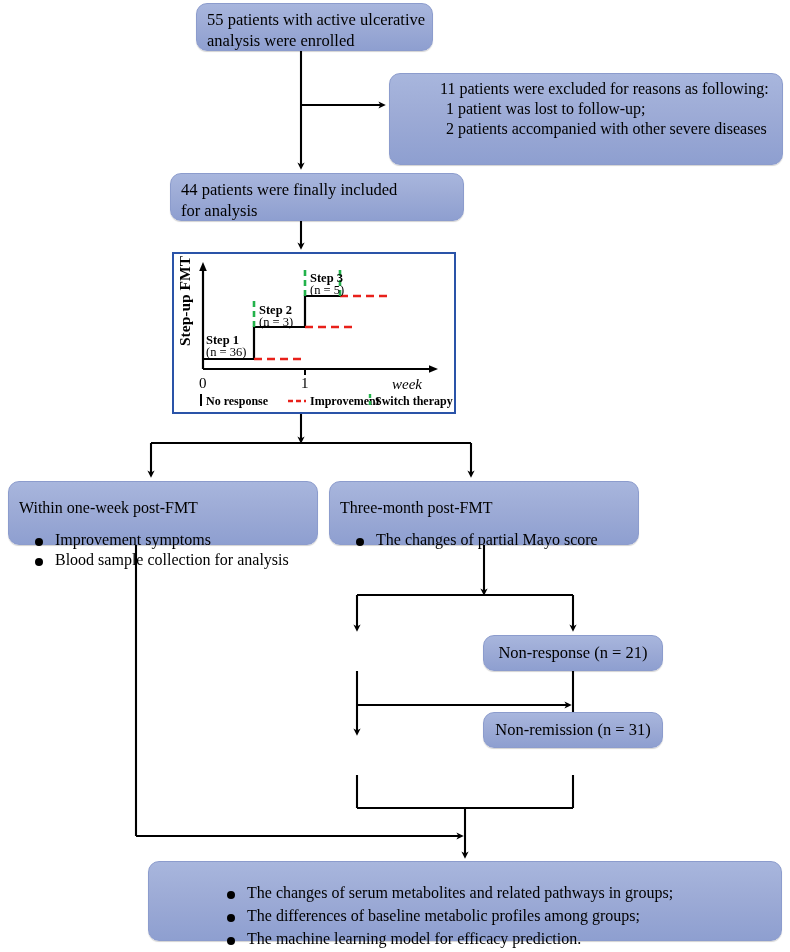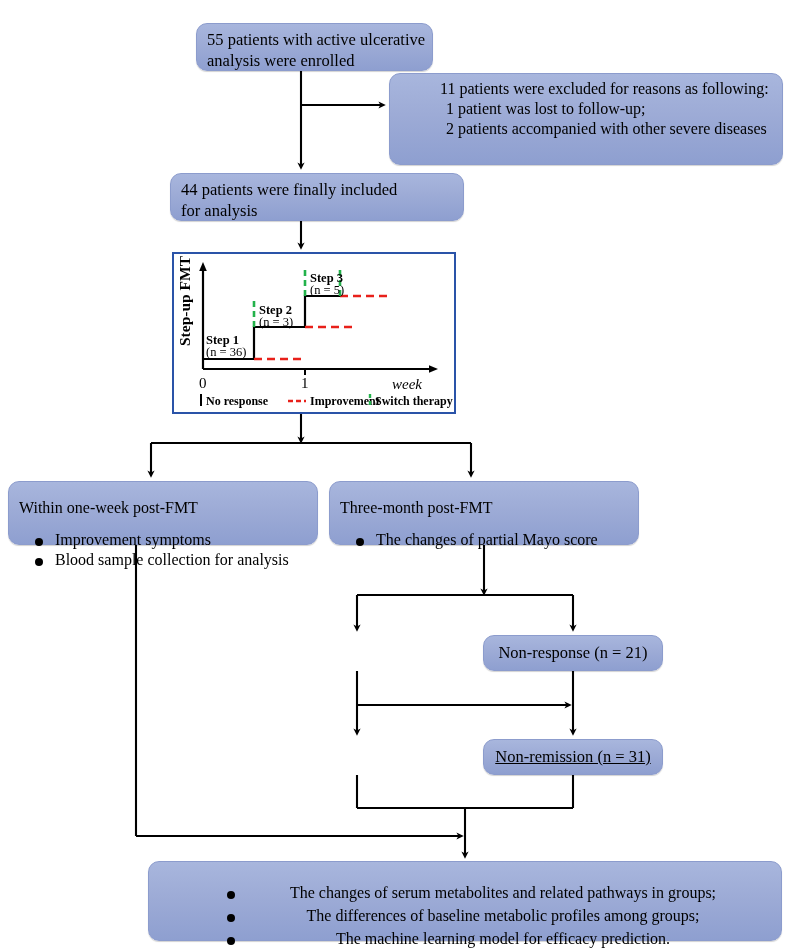--- a/index.html
+++ b/index.html
@@ -61,33 +61,33 @@
     position: absolute;
     left: 4px;
     top: 8px;
     width: 8px;
     height: 8px;
     border-radius: 50%;
     background: #000;
   }
 
   
-  #box-enrolled   { left: 196px; top: 3px;   width: 237px; height: 48px; margin-top: 20px; }
+  #box-enrolled   { left: 196px; top: 3px;   width: 237px; height: 48px; }
   #box-excluded   { left: 389px; top: 73px;  width: 394px; height: 92px; }
   #box-included   { left: 170px; top: 173px; width: 294px; height: 48px; }
 
   #box-oneweek    { left: 8px;   top: 481px; width: 310px; height: 64px; }
   #box-threemonth { left: 329px; top: 481px; width: 310px; height: 64px; }
 
   #box-response     { left: 268px; top: 635px; width: 180px; height: 36px; }
   #box-nonresponse  { left: 483px; top: 635px; width: 180px; height: 36px; }
   #box-remission    { left: 268px; top: 739px; width: 180px; height: 36px; }
-  #box-nonremission { left: 483px; top: 739px; width: 180px; height: 36px; text-decoration: underline; }
-
-  #box-outcomes   { left: 148px; top: 861px; width: 634px; height: 80px; padding-left: 62px; text-align: center; }
+  #box-nonremission { left: 483px; top: 712px; width: 180px; height: 36px; }
+
+  #box-outcomes   { left: 148px; top: 861px; width: 634px; height: 80px; padding-left: 62px; }
 
   
   #box-excluded { font-size: 16px; padding-top: 5px; }
   #box-excluded .ln { padding-left: 6px; margin-left: 40px; }
   #box-excluded .ln.first { padding-left: 0px; }
 
   #box-oneweek, #box-threemonth { font-size: 16px; padding-top: 16px; }
   #box-response, #box-nonresponse, #box-remission, #box-nonremission {
     font-size: 16.5px;
     display: flex;

